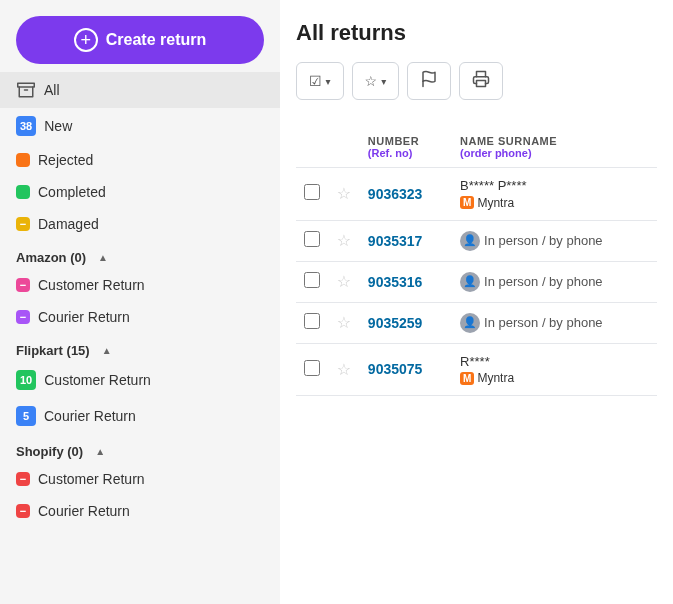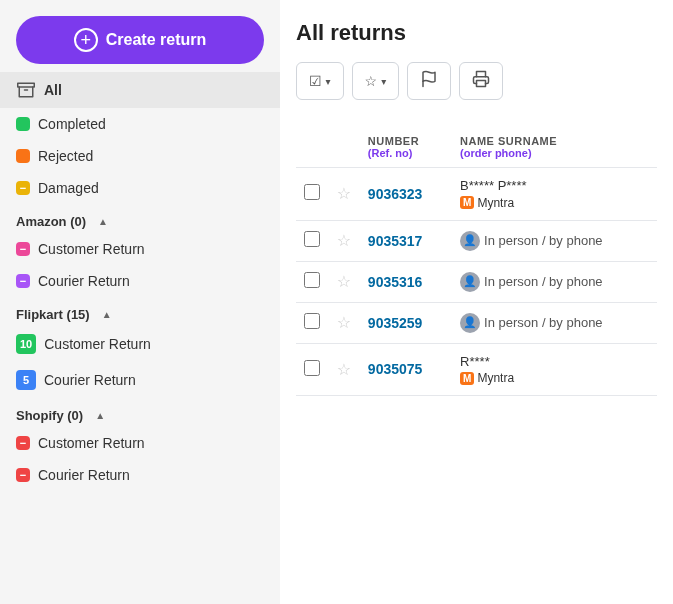--- a/index.html
+++ b/index.html
@@ -41,21 +41,21 @@
       font-size: 18px; font-weight: 300;
     }
 
     .sidebar-item {
       display: flex;
       align-items: center;
       padding: 8px 16px;
       cursor: pointer;
       gap: 8px;
     }
-    .sidebar-item.active { background: #e8e8e8; font-weight: 700; }
+    .sidebar-item.active { background: #e8e8e8; font-weight: 400; }
 
     .sidebar-item .item-icon {
       width: 20px; height: 20px;
       display: flex; align-items: center; justify-content: center;
     }
 
     .badge {
       display: inline-flex;
       align-items: center;
       justify-content: center;
@@ -254,29 +254,33 @@
     <span class="item-icon">
       <svg width="18" height="18" viewBox="0 0 24 24" fill="none" stroke="#555" stroke-width="2" stroke-linecap="round" stroke-linejoin="round">
         <polyline points="21 8 21 21 3 21 3 8"></polyline>
         <rect x="1" y="3" width="22" height="5"></rect>
         <line x1="10" y1="12" x2="14" y2="12"></line>
       </svg>
     </span>
     <span>All</span>
   </div>
 
+  <div class="sidebar-item">
+    <span class="badge badge-blue">38</span>
+    <span>New</span>
+  </div>
+
+  <div class="sidebar-item">
+    <span class="badge badge-orange" style="width:14px;height:14px;min-width:14px;"></span>
+    <span>Rejected</span>
+  </div>
 
   <div class="sidebar-item">
     <span class="badge badge-green" style="width:14px;height:14px;min-width:14px;"></span>
     <span>Completed</span>
-  </div>
-
-  <div class="sidebar-item">
-    <span class="badge badge-orange" style="width:14px;height:14px;min-width:14px;"></span>
-    <span>Rejected</span>
   </div>
 
   <div class="sidebar-item">
     <span class="badge badge-yellow" style="width:14px;height:14px;min-width:14px;">−</span>
     <span>Damaged</span>
   </div>
 
   <div class="section-header">
     <span>Amazon (0)</span>
     <span class="chevron">▲</span>

